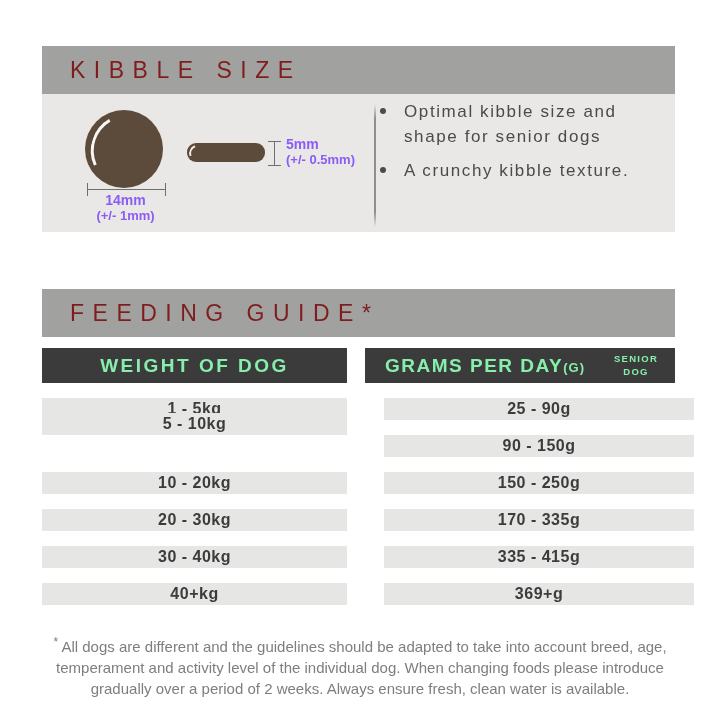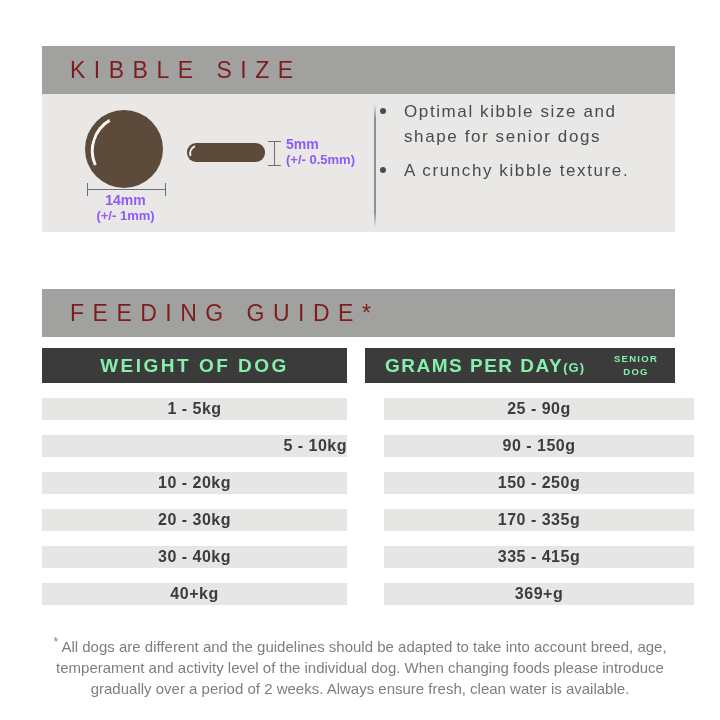--- a/index.html
+++ b/index.html
@@ -148,21 +148,21 @@
   <div class="abs th th-left">WEIGHT OF DOG</div>
 
   <div class="abs th th-right">
     <div class="main-label"><span>GRAMS PER DAY</span><span class="unit">(G)</span></div>
     <div class="senior-badge">SENIOR DOG</div>
   </div>
 
   <div class="abs row-cell cell-left" style="top:398px;">1 - 5kg</div>
   <div class="abs row-cell cell-right" style="top:398px;">25 - 90g</div>
 
-  <div class="abs row-cell cell-left" style="top:435px;text-align:right;">5 - 10kg</div>
+  <div class="abs row-cell cell-left" style="top:413px;">5 - 10kg</div>
   <div class="abs row-cell cell-right" style="top:435px;">90 - 150g</div>
 
   <div class="abs row-cell cell-left" style="top:472px;">10 - 20kg</div>
   <div class="abs row-cell cell-right" style="top:472px;">150 - 250g</div>
 
   <div class="abs row-cell cell-left" style="top:509px;">20 - 30kg</div>
   <div class="abs row-cell cell-right" style="top:509px;">170 - 335g</div>
 
   <div class="abs row-cell cell-left" style="top:546px;">30 - 40kg</div>
   <div class="abs row-cell cell-right" style="top:546px;">335 - 415g</div>

